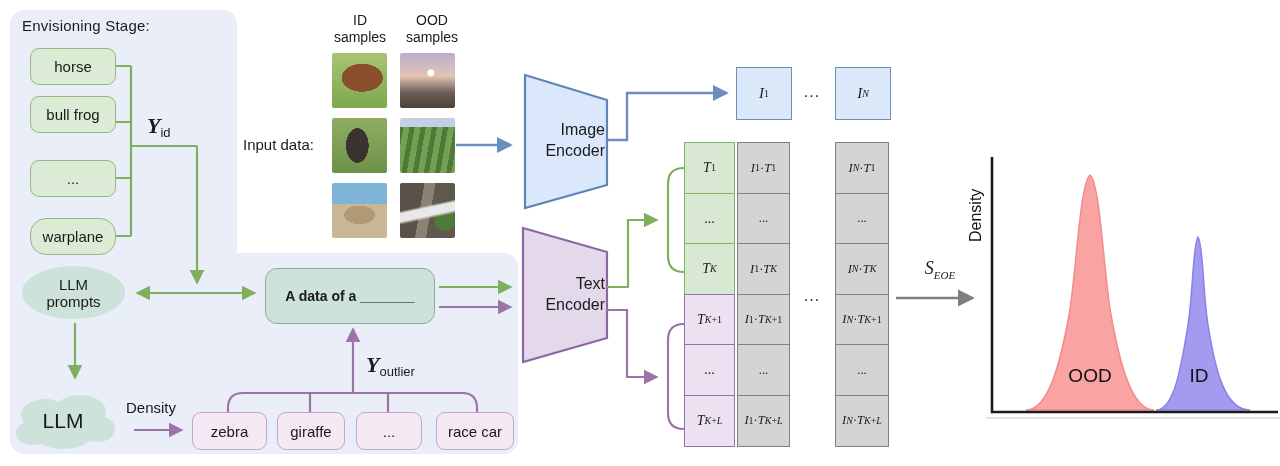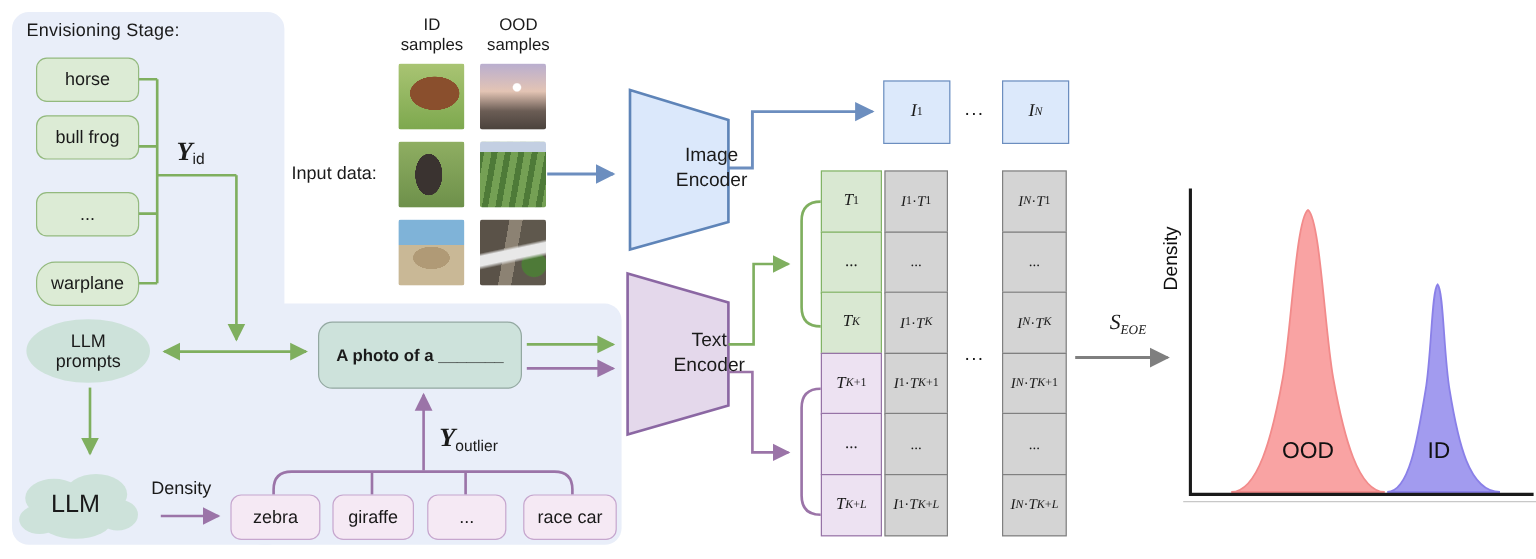--- a/index.html
+++ b/index.html
@@ -22,21 +22,21 @@
           border-radius:12px;display:flex;align-items:center;justify-content:center;font-size:14px;font-weight:bold;}
   .input-lbl{position:absolute;left:243px;top:136px;font-size:15px;}
   .hdr{position:absolute;top:12px;text-align:center;font-size:14px;line-height:17px;}
   .photo{position:absolute;width:55px;height:55px;border-radius:2px;}
   .p-horse{background:radial-gradient(ellipse 62% 42% at 55% 45%, #8a4f2d 0 60%, rgba(0,0,0,0) 61%),linear-gradient(180deg,#a9c473,#7da84e);}
   .p-moon{background:radial-gradient(circle 3px at 56% 36%, #fff 0 3px, rgba(0,0,0,0) 4px),linear-gradient(180deg,#b9aecf 0%,#e3c4b4 42%,#6b5d55 72%,#4a423c 100%);}
   .p-dog{background:radial-gradient(ellipse 34% 52% at 46% 50%, #3a3330 0 60%, rgba(0,0,0,0) 61%),linear-gradient(180deg,#8fae62,#6d904a);}
   .p-field{background:linear-gradient(180deg,#c3cfe2 0 16%, rgba(0,0,0,0) 16%),repeating-linear-gradient(100deg,#4e7a38 0 5px,#74a054 5px 11px);}
   .p-cat{background:radial-gradient(ellipse 46% 28% at 50% 58%, #b09a76 0 60%, rgba(0,0,0,0) 61%),linear-gradient(180deg,#7fb3d8 0 38%,#c9b896 38% 100%);}
   .p-fall{background:linear-gradient(168deg, rgba(0,0,0,0) 42%, #e8e8e8 46% 58%, rgba(0,0,0,0) 63%),radial-gradient(circle 10px at 82% 68%, #4e7a38 0 10px, rgba(0,0,0,0) 11px),linear-gradient(100deg,#5a5248 0 38%,#8c8273 38% 55%,#5f584d 55% 100%);}
-  .enc-lbl{position:absolute;text-align:center;font-size:16px;line-height:21px;margin-left:28px;}
+  .enc-lbl{position:absolute;text-align:right;font-size:16px;line-height:21px;}
   .ibox{position:absolute;top:67px;width:54px;height:51px;background:#DCE9FB;border:1.6px solid #6C8EBF;
         display:flex;align-items:center;justify-content:center;}
   .math{font-family:"Liberation Serif", serif;font-size:15px;}
   .math i{font-family:"Liberation Serif", serif;}
   .math sub, .mcell sub{font-size:10px;line-height:0;}
   .dots{position:absolute;font-size:16px;letter-spacing:1px;text-align:center;}
   .mcol{position:absolute;top:142px;}
   .cell{width:100%;height:52px;box-sizing:border-box;display:flex;align-items:center;justify-content:center;
         margin-top:-1.5px;font-family:"Liberation Serif", serif;}
   .cell:first-child{margin-top:0;}
@@ -130,21 +130,21 @@
   <div class="llm-lbl">LLM</div>
   <div class="envision">Density</div>
 
   <div class="outbox" style="left:192px;width:73px;">zebra</div>
   <div class="outbox" style="left:277px;width:66px;">giraffe</div>
   <div class="outbox" style="left:356px;width:64px;">...</div>
   <div class="outbox" style="left:436px;width:76px;">race car</div>
 
   <div class="mathlbl" style="left:366px;top:352px;"><span class="scripty">Y</span><sub>outlier</sub></div>
 
-  <div class="prompt">A photo of a _______</div>
+  <div class="prompt">A data of a _______</div>
 
   <div class="input-lbl">Input data:</div>
   <div class="hdr" style="left:326px;width:68px;">
     <div>ID</div>
     <div>samples</div>
   </div>
   <div class="hdr" style="left:394px;width:76px;">
     <div>OOD</div>
     <div>samples</div>
   </div>

